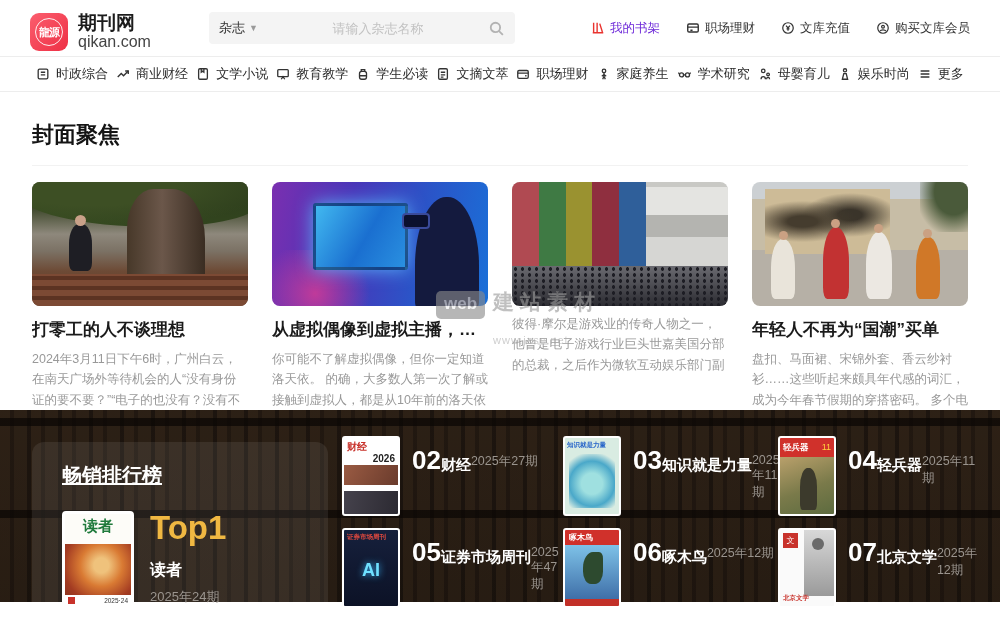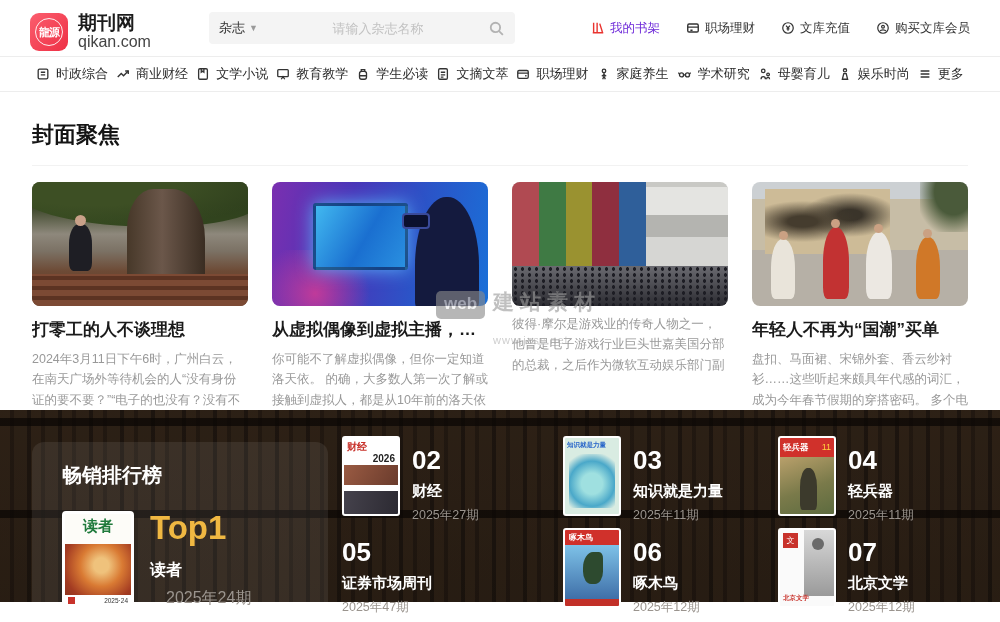--- a/index.html
+++ b/index.html
@@ -106,31 +106,31 @@
 
   
   .ranking { position:relative; height:192px; background:
       repeating-linear-gradient(0deg, rgba(0,0,0,0) 0 84px, rgba(8,5,3,.75) 84px 92px),
       repeating-linear-gradient(90deg, rgba(125,88,52,.28) 0 10px, rgba(58,40,24,.32) 10px 14px,
         rgba(140,100,60,.22) 14px 27px, rgba(36,25,16,.38) 27px 31px),
       linear-gradient(180deg,#241c15 0%,#1a140f 100%); }
   .ranking::after { content:""; position:absolute; inset:0; background:rgba(16,11,8,.35); }
   .rank-panel { position:absolute; z-index:2; left:32px; top:32px; width:296px; bottom:-14px;
     background:rgba(255,255,255,.08); border-radius:12px; padding:20px 30px; }
-  .rank-panel-title { font-size:20px; font-weight:bold; color:#fff; }
+  .rank-panel-title { font-size:20px; font-weight:bold; color:#fff;text-decoration:underline; }
   .top1-row { display:flex; gap:16px; margin-top:22px; cursor:pointer; }
   .top1-col { display:flex; flex-direction:column; }
   .top1-badge { font-size:33px; font-weight:800; color:#f0b842; line-height:1; }
   .top1-name { font-size:16px; font-weight:bold; color:#fff; margin-top:16px; }
-  .top1-issue { font-size:16px; color:#9a948e; margin-top:7px;margin-left:16px; }
+  .top1-issue { font-size:13px; color:#9a948e; margin-top:7px; }
 
   .rank-grid { position:absolute; z-index:2; left:342px; top:26px; display:grid;
     grid-template-columns:221px 215px 200px; grid-auto-rows:92px; }
   .rank-item { display:flex; gap:12px; cursor:pointer; }
-  .rank-col { display:flex; flex-direction:column; padding-top:11px; }
+  .rank-col { display:flex; flex-direction:row; padding-top:11px; }
   .rank-no { font-size:26px; font-weight:bold; color:#fff; line-height:1; }
   .rank-name { font-size:15px; font-weight:bold; color:#fff; margin-top:9px; white-space:nowrap; }
   .rank-issue { font-size:12.5px; color:#9a948e; margin-top:6px; }
 
   
   .mini-cover { width:58px; height:80px; background:#fff; border:2px solid #fff; border-radius:3px;
     position:relative; overflow:hidden; flex:0 0 auto; }
   .big-cover { width:72px; height:98px; background:#fdfcf8; border:3px solid #fff; border-radius:4px;
     position:relative; overflow:hidden; flex:0 0 auto; }
 
@@ -460,20 +460,24 @@
           <div class="soldier"></div>
         </div>
         <div class="rank-col">
           <div class="rank-no">04</div>
           <div class="rank-name">轻兵器</div>
           <div class="rank-issue">2025年11期</div>
         </div>
       </div>
 
       <div class="rank-item">
+        <div class="mini-cover cv-zq">
+          <div class="masthead">证券市场周刊</div>
+          <div class="ai">AI</div>
+        </div>
         <div class="rank-col">
           <div class="rank-no">05</div>
           <div class="rank-name">证券市场周刊</div>
           <div class="rank-issue">2025年47期</div>
         </div>
       </div>
 
       <div class="rank-item">
         <div class="mini-cover cv-zmn">
           <div class="band"></div>

